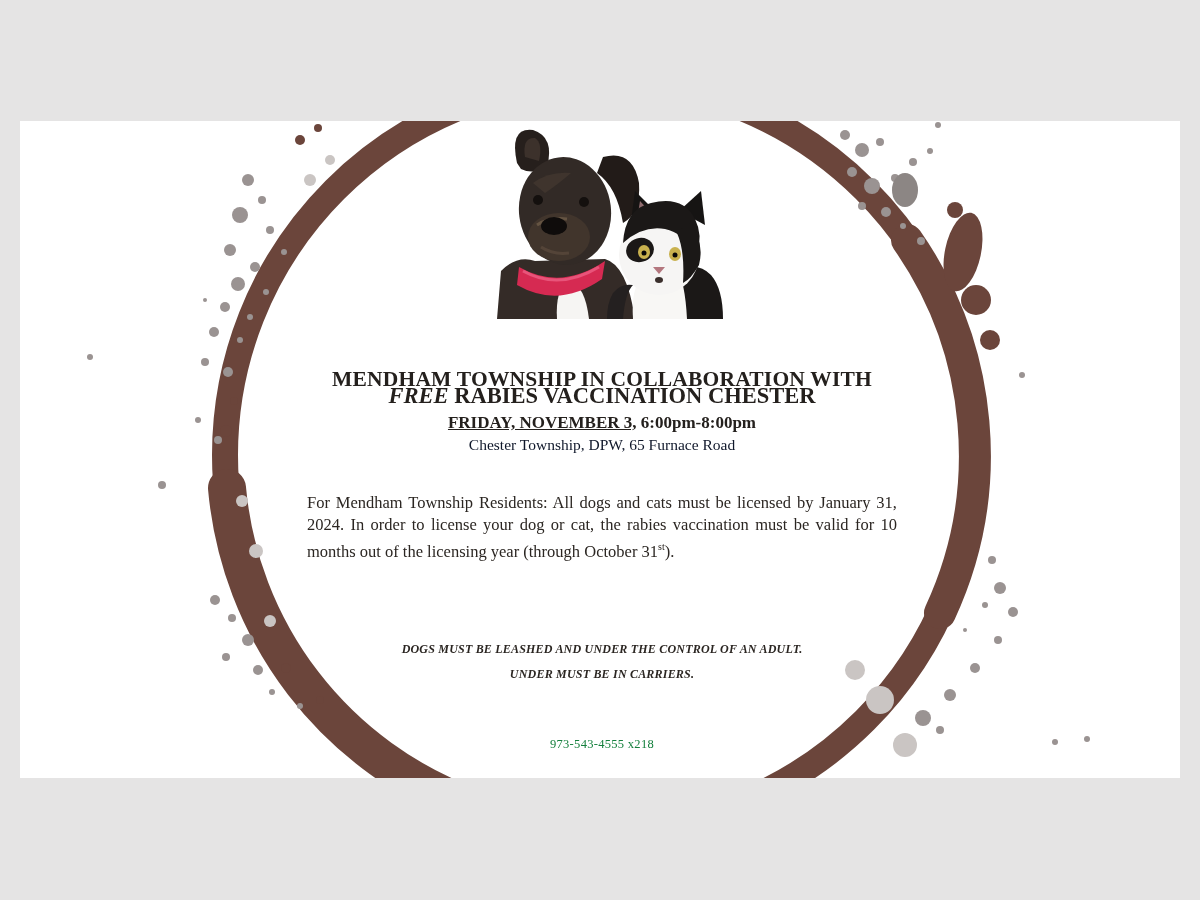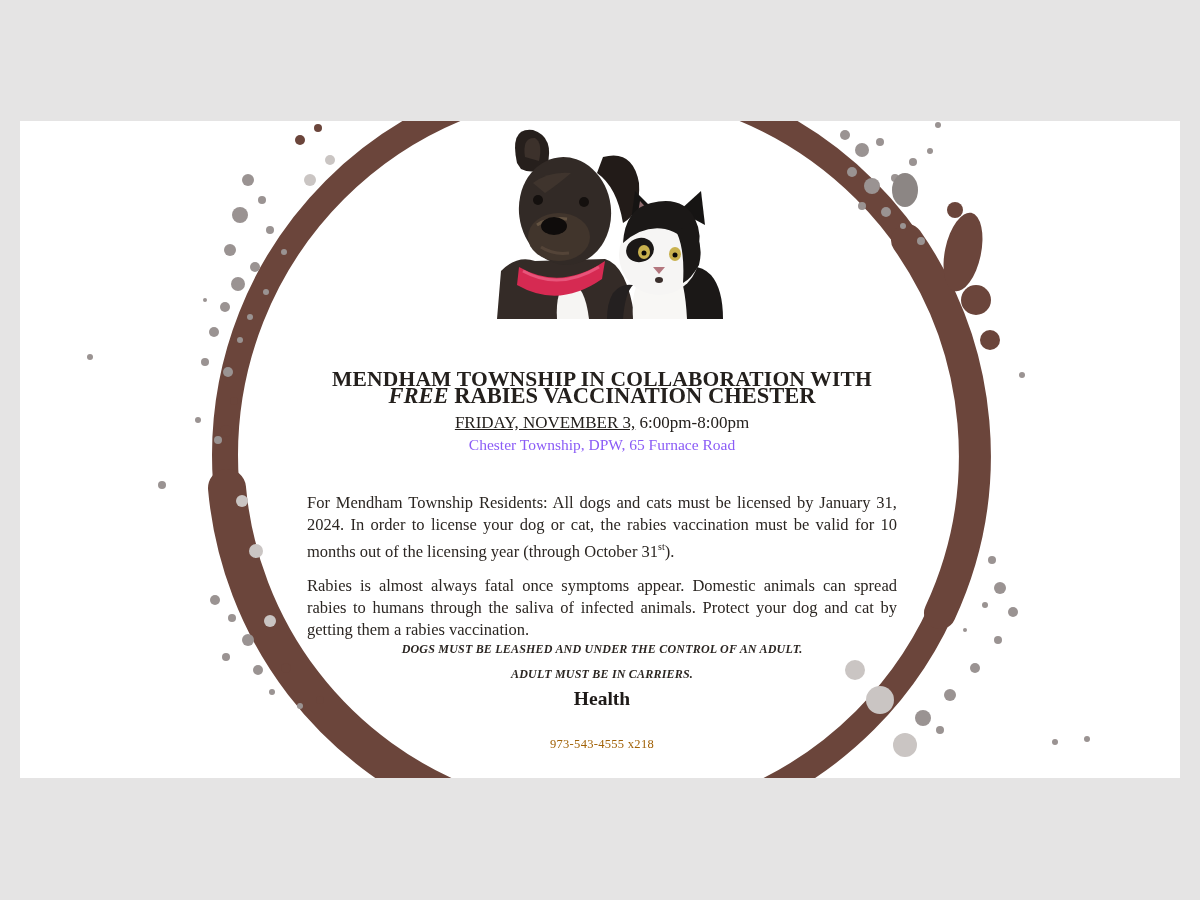--- a/index.html
+++ b/index.html
@@ -5,27 +5,27 @@
   html,body{margin:0;padding:0;}
   body{font-family:"Liberation Serif", serif; background:#e5e4e4;}
   .stage{position:relative;width:1200px;height:900px;background:#e5e4e4;overflow:hidden;}
   .flyer{position:absolute;left:20px;top:121px;width:1160px;height:657px;background:#ffffff;overflow:hidden;}
   .layer{position:absolute;left:0;top:0;}
   .txt{position:absolute;left:287px;width:590px;color:#24201d;}
   .center{text-align:center;}
   .justify{text-align:justify;margin-top:20px;}
   .h-main{font-size:21.5px;font-weight:bold;line-height:26px;letter-spacing:.2px;}
   .h-clinic{font-size:22.5px;font-weight:bold;line-height:27px;}
-  .h-date{font-size:17px;font-weight:normal;line-height:21px;}
-  .h-loc{font-size:15.5px;line-height:20px;color:#8b5cf6;}
+  .h-date{font-size:17px;font-weight:bold;line-height:21px;}
+  .h-loc{font-size:15.5px;line-height:20px;color:#0f172a;}
   .para{font-size:16.5px;line-height:21.8px;color:#2b2622;}
   .sup{font-size:10px;vertical-align:super;}
   .notice{font-size:12px;font-weight:bold;font-style:italic;letter-spacing:.2px;color:#2b2622;}
   .sponsor{font-size:19.5px;font-weight:bold;line-height:25px;color:#1e1a18;}
-  .phone{font-size:12.5px;color:#a16207;letter-spacing:.3px;}
+  .phone{font-size:12.5px;color:#15803d;letter-spacing:.3px;}
   .underlined{text-decoration:underline;}
   .ital{font-style:italic;}
 </style>
 </head>
 <body>
 
 <div class="stage">
   <div class="flyer">
 
     <svg class="layer" width="1160" height="657" viewBox="0 0 1160 657">
@@ -174,25 +174,23 @@
     <div class="txt center h-date" style="top:291px;">
       <span class="underlined">FRIDAY, NOVEMBER 3,</span><span> 6:00pm-8:00pm</span>
     </div>
 
     <div class="txt center h-loc" style="top:314px;">Chester Township, DPW,  65 Furnace Road</div>
 
     <div class="txt justify para" style="top:351px;">
       <span>For Mendham Township Residents: All dogs and cats must be licensed by January 31, 2024.  In order to license your dog or cat, the rabies vaccination must be valid for 10 months out of the licensing year (through October 31</span><span class="sup">st</span><span>).</span>
     </div>
 
-    <div class="txt justify para" style="top:434px;">Rabies is almost always fatal once symptoms appear.  Domestic animals can spread rabies to humans through the saliva of infected animals.  Protect your dog and cat by getting them a rabies vaccination.</div>
 
     <div class="txt center notice" style="top:521px;">DOGS MUST BE LEASHED AND UNDER THE CONTROL OF AN ADULT.</div>
-    <div class="txt center notice" style="top:546px;">ADULT MUST BE IN CARRIERS.</div>
+    <div class="txt center notice" style="top:546px;">UNDER MUST BE IN CARRIERS.</div>
 
     <div class="txt center sponsor" style="top:565px;">
-      <div>Health</div>
     </div>
 
     <div class="txt center phone" style="top:616px;">973-543-4555 x218</div>
 
   </div>
 </div>
 
 </body></html>

